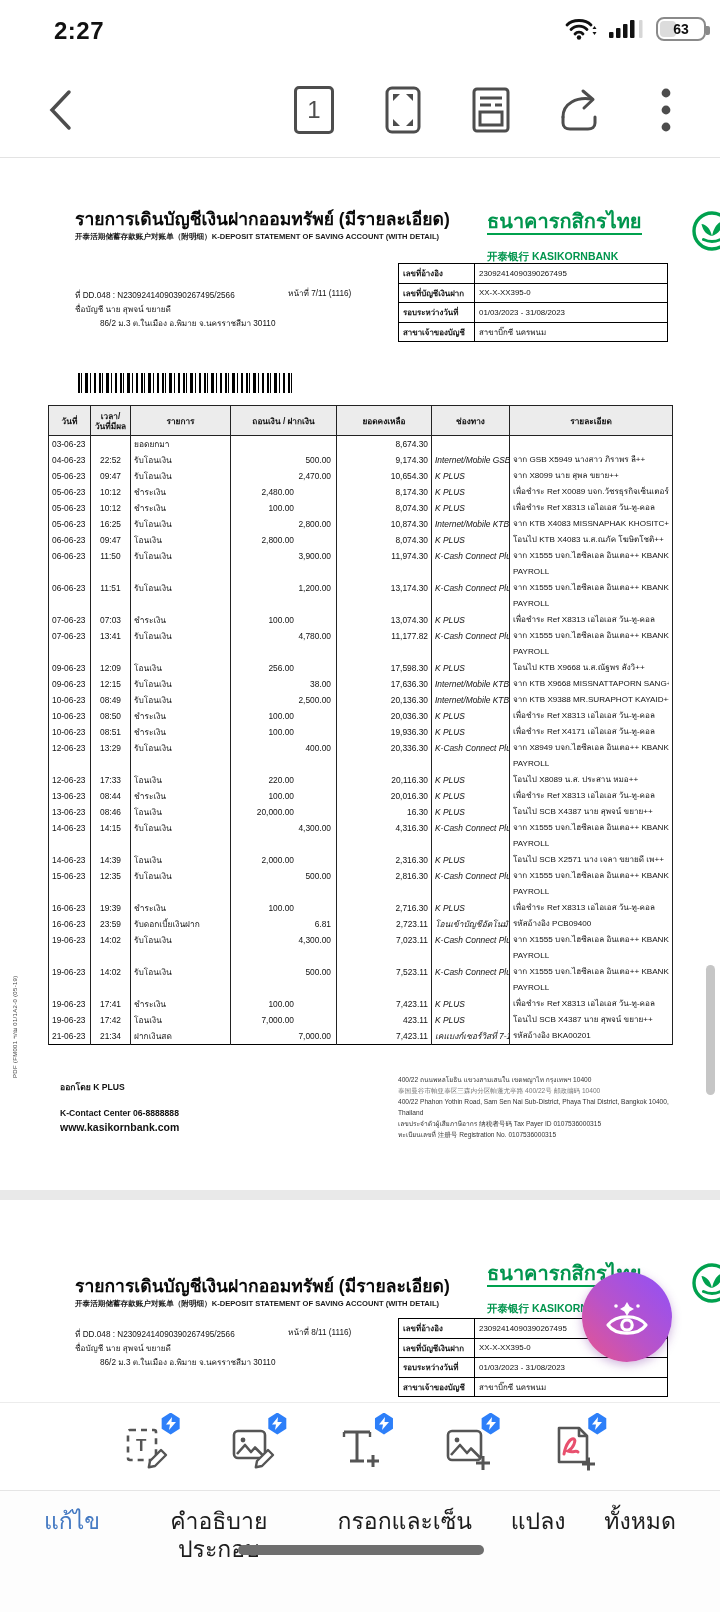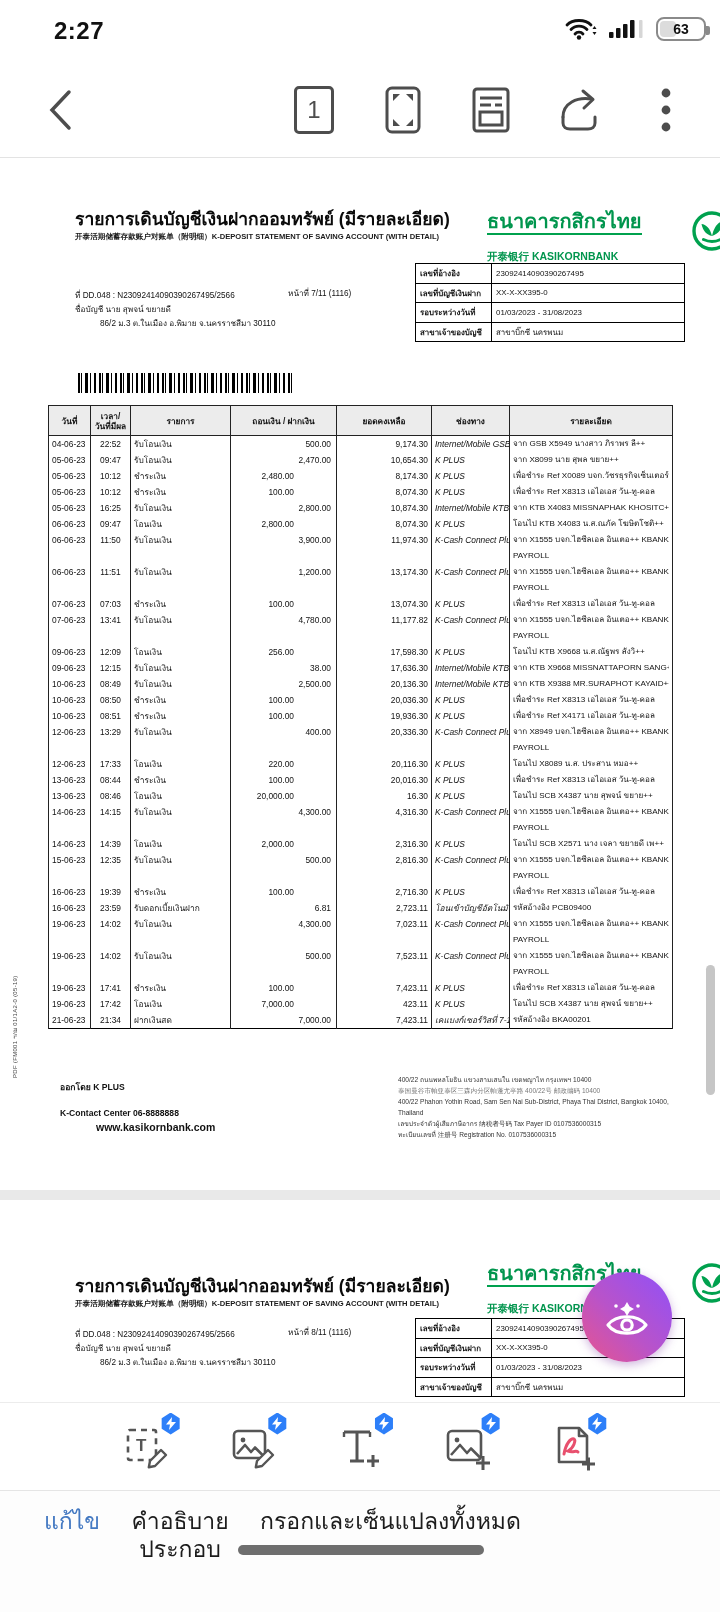--- a/index.html
+++ b/index.html
@@ -30,21 +30,21 @@
   .doc-subtitle{position:absolute;left:75px;font-size:7.6px;font-weight:bold;color:#1a1a1a;}
   .brand{position:absolute;left:487px;width:200px;}
   .brand-th{font-size:20px;font-weight:bold;color:#00954d;letter-spacing:0;line-height:22px;border-bottom:2px solid #00a14e;display:inline-block;padding-bottom:1px;text-align:center;}
   .brand-en{font-size:10.5px;font-weight:bold;color:#00954d;margin-top:15px;}
   .brand-mark{position:absolute;right:-46px;top:0;}
   .ref-line{position:absolute;left:75px;font-size:8.2px;color:#111;width:400px;}
   .page-label{position:absolute;left:288px;font-size:8.2px;color:#111;}
   .acc-line{position:absolute;left:75px;font-size:8.2px;color:#111;}
   .addr-line{position:absolute;left:100px;font-size:8.2px;color:#111;}
 
-  table.info{position:absolute;left:398px;width:270px;border-collapse:collapse;border:1.5px solid #000;table-layout:fixed;margin-left:17px;}
+  table.info{position:absolute;left:398px;width:270px;border-collapse:collapse;border:1.5px solid #000;table-layout:fixed;}
   table.info td{border:1px solid #000;font-size:7.9px;color:#111;height:19.5px;padding:0 4px;vertical-align:middle;}
   table.info td.lbl{width:76px;font-weight:bold;}
 
   .barcode{position:absolute;left:78px;top:215px;width:214px;height:20px;
     background:repeating-linear-gradient(90deg,#000 0 2px,#fff 2px 3px,#000 3px 4px,#fff 4px 7px,#000 7px 10px,#fff 10px 12px,#000 12px 13px,#fff 13px 16px,#000 16px 18px,#fff 18px 21px);}
 
   table.txn{position:absolute;left:48px;top:247px;width:624px;border-collapse:collapse;table-layout:fixed;border:1.5px solid #000;}
   table.txn th{background:#ececec;border:1px solid #222;font-size:8.3px;font-weight:bold;color:#111;height:30px;text-align:center;vertical-align:middle;line-height:10px;padding:0 2px;}
   table.txn td{border-left:1px solid #222;border-right:1px solid #222;font-size:8.4px;line-height:16px;vertical-align:top;padding:0 3px;color:#111;}
   td.c-date{text-align:left;}
@@ -54,42 +54,42 @@
   td.c-amt .dep{width:37px;}
   td.c-bal{text-align:right;}
   td.c-ch{font-size:7.8px;white-space:nowrap;overflow:hidden;font-style:italic;}
   td.c-det div{white-space:nowrap;overflow:hidden;font-size:8.1px;}
 
   .side-code{position:absolute;left:10px;top:720px;height:200px;writing-mode:vertical-rl;transform:rotate(180deg);font-size:6px;color:#444;letter-spacing:.3px;}
 
   .foot-left{position:absolute;left:60px;top:922px;}
   .foot-left .f1{font-size:8.6px;font-weight:bold;margin-bottom:14px;}
   .foot-left .f2{font-size:8.6px;font-weight:bold;margin-bottom:3px;}
-  .foot-left .f3{font-size:10.5px;font-weight:bold;margin-left:36px;}
+  .foot-left .f3{font-size:10.5px;font-weight:bold;}
   .foot-right{position:absolute;left:398px;top:916px;width:290px;}
   .foot-right div{font-size:6.6px;line-height:11px;color:#333;}
   .foot-right div.cjk{color:#777;}
 
   
   .scrollbar{position:absolute;right:5px;top:965px;width:9px;height:130px;background:#c6c6c6;border-radius:4.5px;}
 
   
   .fab{position:absolute;left:582px;top:1272px;width:90px;height:90px;border-radius:50%;
     background:linear-gradient(225deg,#9b51ec 15%,#b953c9 55%,#dd549b 90%);
     display:flex;align-items:center;justify-content:center;box-shadow:0 3px 10px rgba(120,50,160,.35);}
 
   
   .edit-toolbar{position:absolute;top:1402px;left:0;width:720px;height:88px;background:#fff;border-top:1px solid #ececec;display:flex;align-items:center;justify-content:space-evenly;padding:0 66px;}
   .tool{position:relative;width:52px;height:52px;display:flex;align-items:center;justify-content:center;}
   .ai-badge{position:absolute;top:-8px;right:-8px;width:20px;height:22px;background:#2d7ff9;
     clip-path:polygon(50% 0,95% 26%,95% 74%,50% 100%,5% 74%,5% 26%);display:flex;align-items:center;justify-content:center;}
 
   
   .bottom-nav{position:absolute;top:1490px;left:0;width:720px;height:122px;background:#fdfdfd;border-top:1px solid #e5e5e5;}
-  .nav-items{display:flex;padding:16px 44px 0 44px;}
+  .nav-items{display:flex;justify-content:space-between;padding:16px 44px 0 44px;}
   .nav-item{font-size:23px;line-height:28px;color:#1c1c1c;text-align:center;max-width:150px;}
   .nav-item.active{color:#4479c2;}
   .home-indicator{position:absolute;left:238px;top:54px;width:246px;height:10px;border-radius:5px;background:#6e6e6e;}
 
   svg{display:block;}
 </style>
 </head>
 <body>
 
 <div class="screen">
@@ -231,20 +231,31 @@
           </th>
           <th>รายการ</th>
           <th>ถอนเงิน / ฝากเงิน</th>
           <th>ยอดคงเหลือ</th>
           <th>ช่องทาง</th>
           <th>รายละเอียด</th>
         </tr>
       </thead>
       <tbody>
           <tr>
+            <td class="c-date">03-06-23</td>
+            <td class="c-time"></td>
+            <td class="c-desc">ยอดยกมา</td>
+            <td class="c-amt"><span class="wd"></span><span class="dep"></span></td>
+            <td class="c-bal">8,674.30</td>
+            <td class="c-ch"></td>
+            <td class="c-det">
+              <div>&nbsp;</div>
+            </td>
+          </tr>
+          <tr>
             <td class="c-date">04-06-23</td>
             <td class="c-time">22:52</td>
             <td class="c-desc">รับโอนเงิน</td>
             <td class="c-amt"><span class="wd"></span><span class="dep">500.00</span></td>
             <td class="c-bal">9,174.30</td>
             <td class="c-ch">Internet/Mobile GSB</td>
             <td class="c-det">
               <div>จาก GSB X5949 นางสาว ภิราพร ลี++</div>
             </td>
           </tr>

